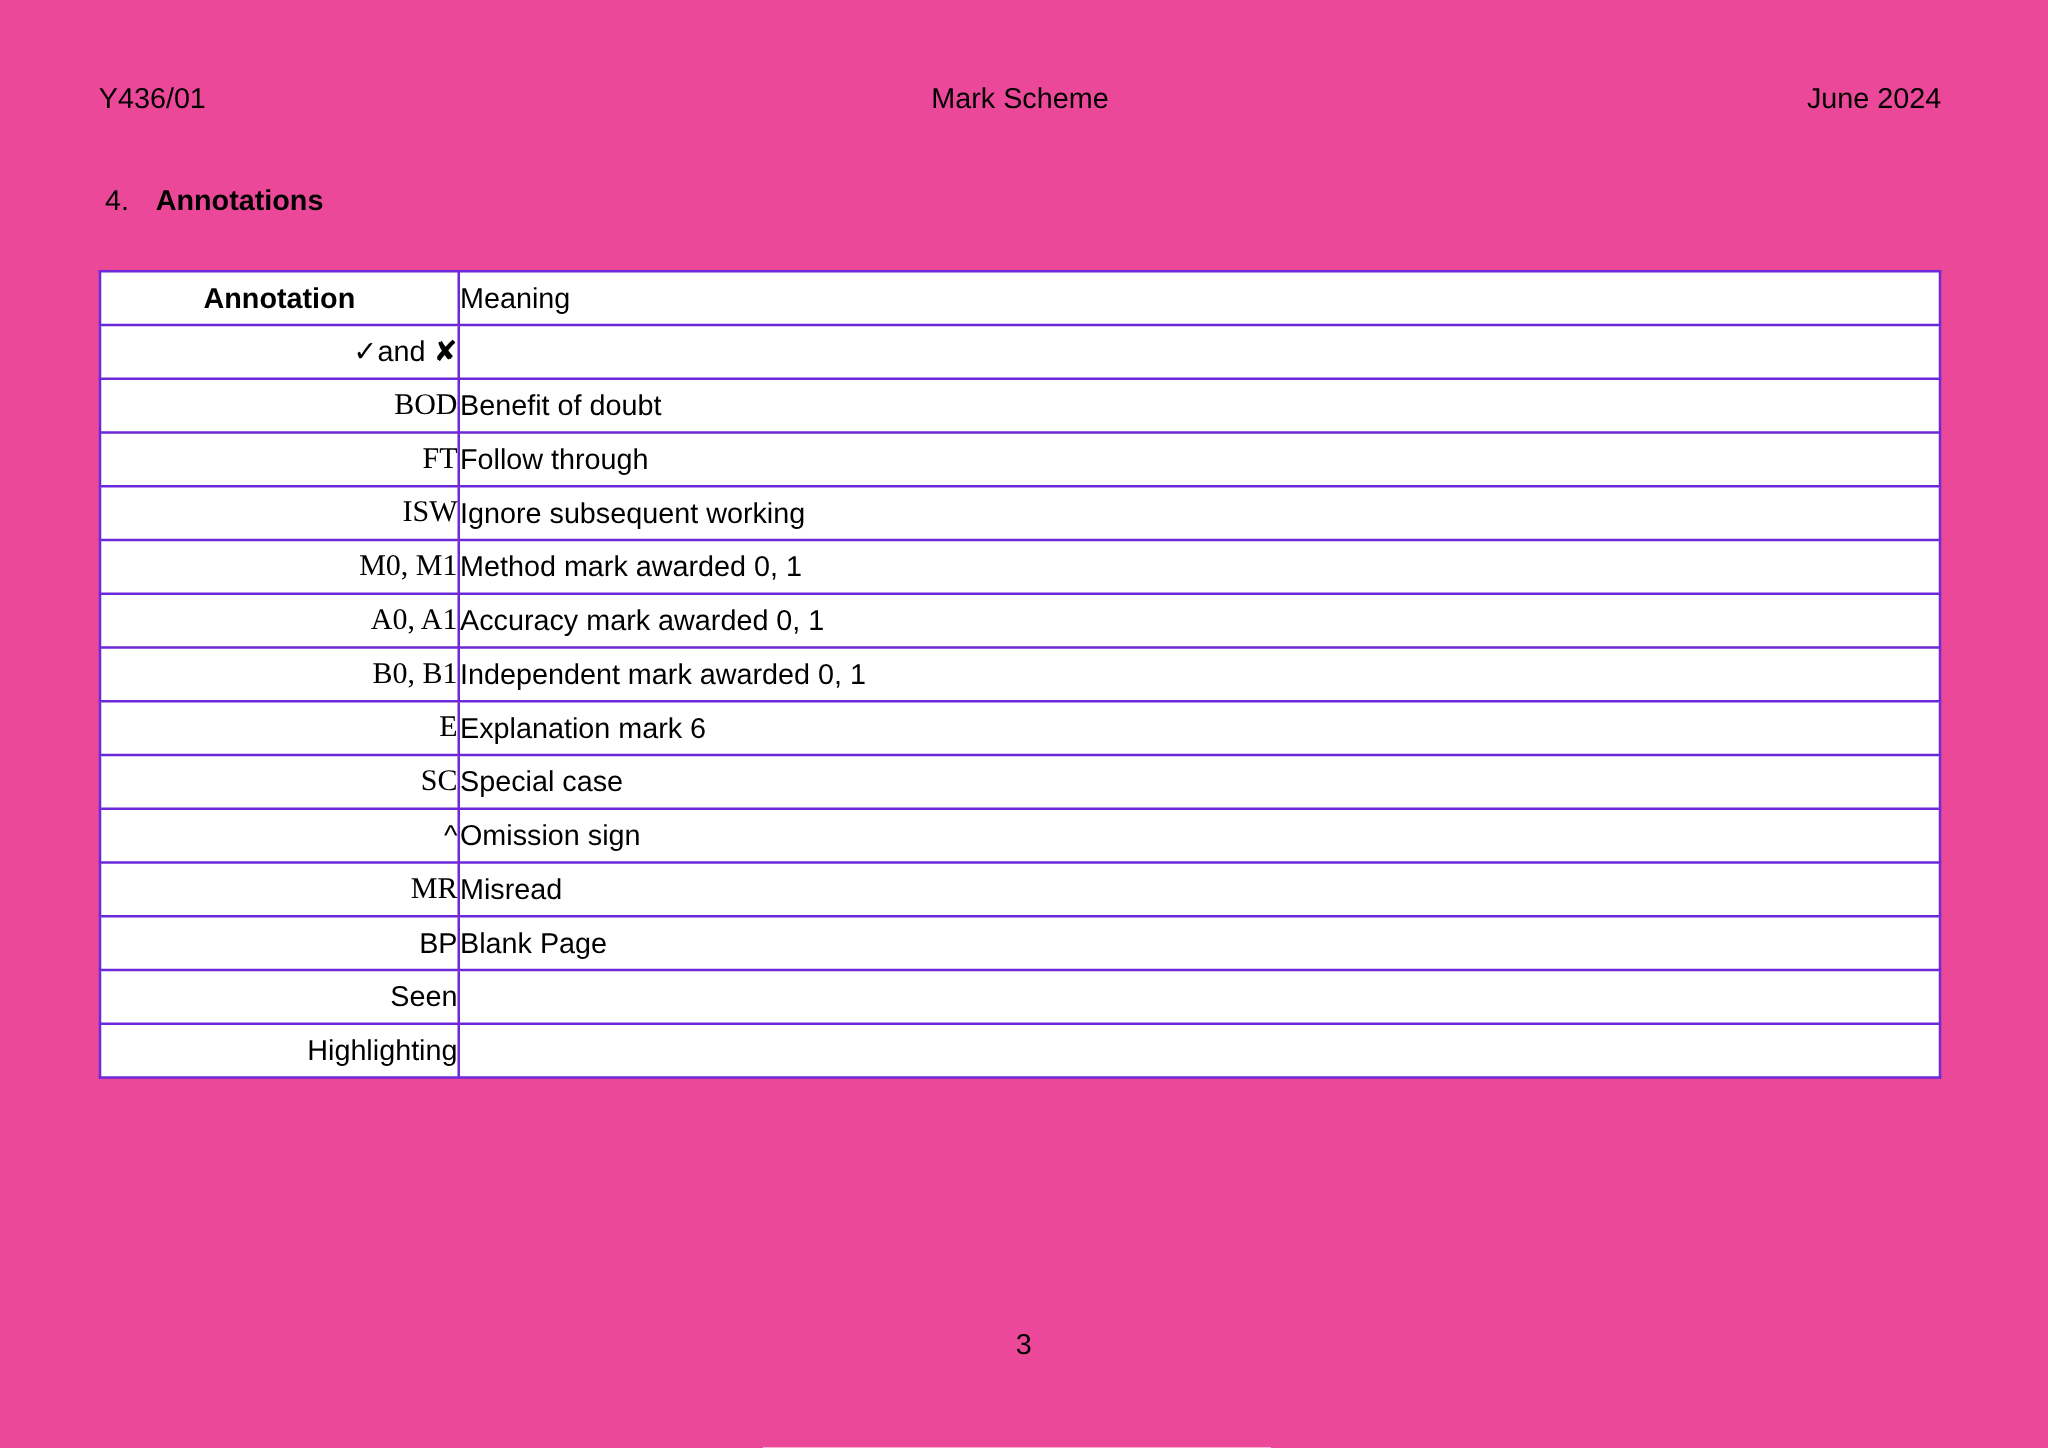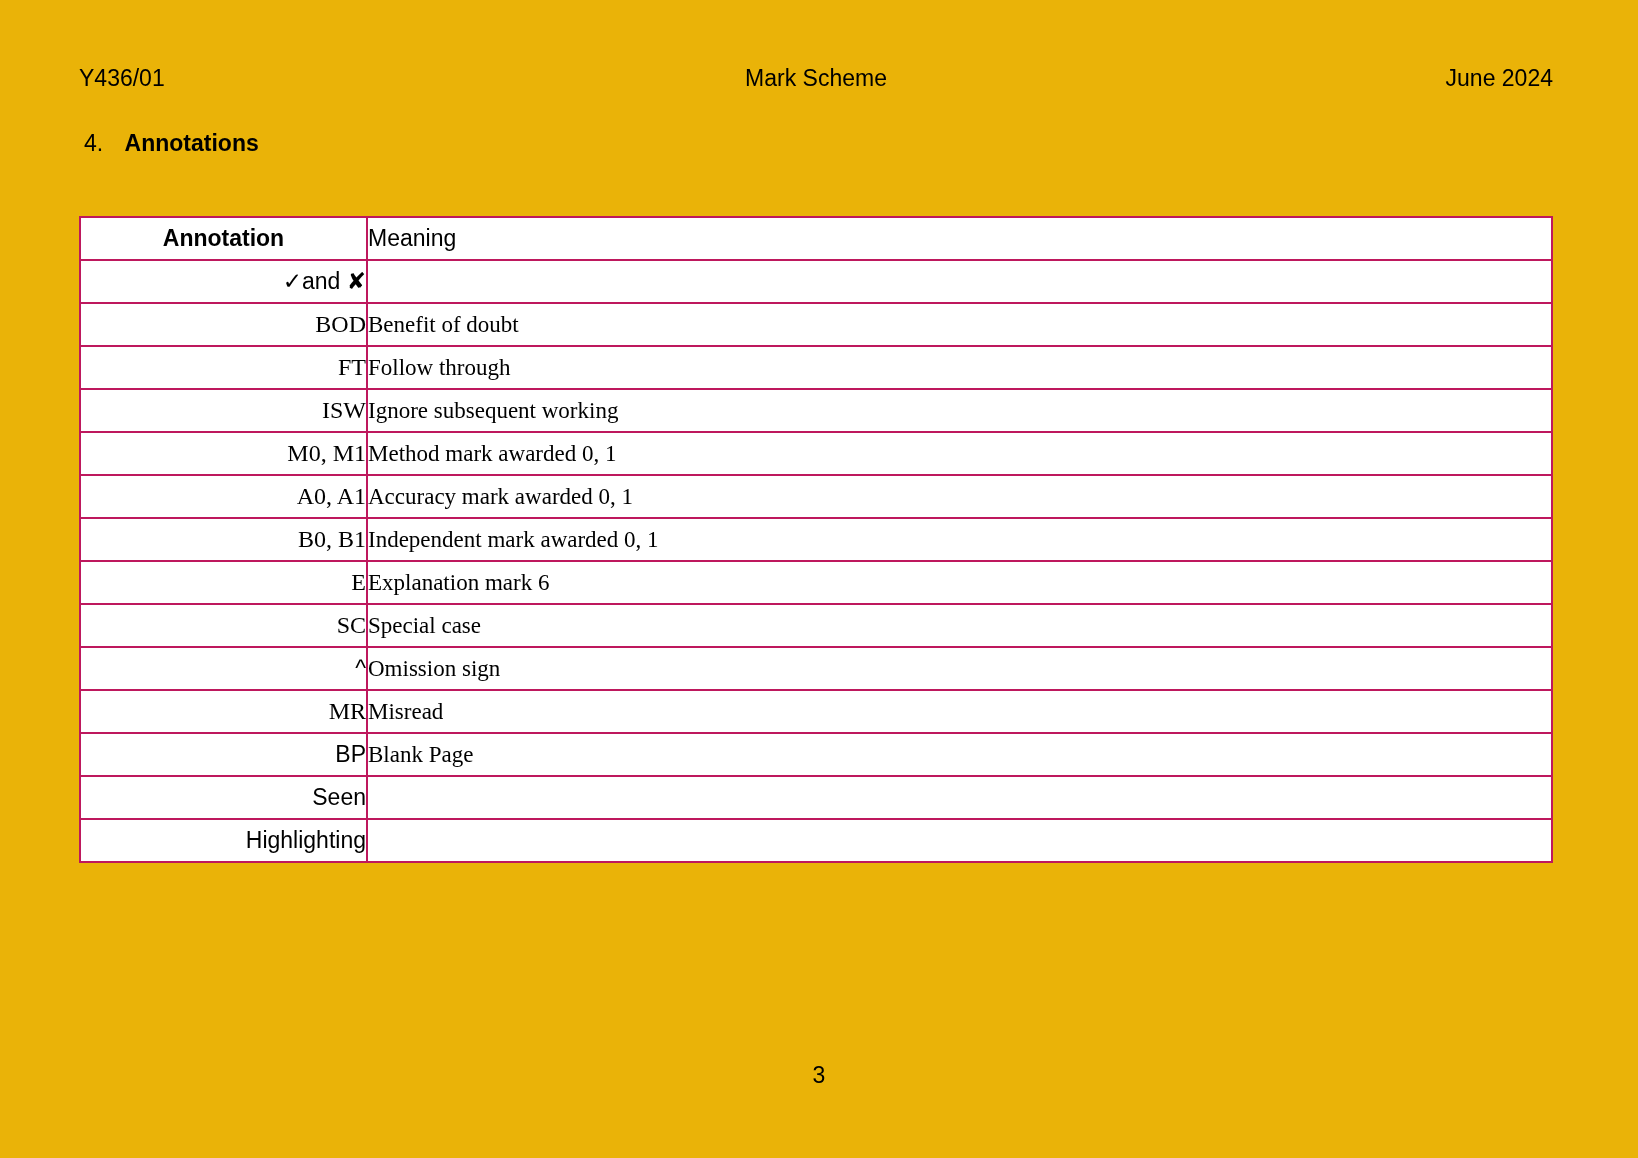--- a/index.html
+++ b/index.html
@@ -4,21 +4,21 @@
 <style>
   html, body {
     margin: 0;
     padding: 0;
     background: #ffffff;
   }
   .page {
     position: relative;
     width: 1638px;
     height: 1158px;
-    background: #eab308;
+    background: #ec4899;
     color: #000000;
     font-family: "Liberation Sans", "DejaVu Sans", sans-serif;
     overflow: hidden;
   }
   
   .doc-header {
     position: absolute;
     top: 64px;
     left: 79px;
     right: 85px;
@@ -27,21 +27,21 @@
     font-size: 23px;
     line-height: 28px;
   }
   .doc-header .h-left  { flex: 1; text-align: left; }
   .doc-header .h-center{ flex: 1; text-align: center; }
   .doc-header .h-right { flex: 1; text-align: right; }
 
   
   .section-heading {
     position: absolute;
-    top: 129px;
+    top: 146px;
     left: 84px;
     font-size: 23px;
     line-height: 28px;
   }
   .section-heading .sec-num { font-weight: normal; }
   .section-heading .sec-title { font-weight: bold; margin-left: 15px; }
 
   
   .ann-table-wrap {
     position: absolute;
@@ -50,21 +50,21 @@
   }
   table.ann-table {
     border-collapse: collapse;
     table-layout: fixed;
     width: 1474px;
     height: 623px;
   }
   table.ann-table col.c1 { width: 287px; }
   table.ann-table th,
   table.ann-table td {
-    border: 2px solid #be185d;
+    border: 2px solid #6d28d9;
     padding: 0;
     height: 41px;
     vertical-align: middle;
     background: #ffffff;
   }
   th.ann-head {
     font-family: "Liberation Sans", "DejaVu Sans", sans-serif;
     font-weight: bold;
     font-size: 23px;
     text-align: center;
@@ -82,21 +82,21 @@
   td.ann-cell.serif {
     font-family: "Liberation Serif", "DejaVu Serif", serif;
     font-size: 24px;
     padding-left: 36px;
   }
   td.ann-cell.sans {
     font-family: "Liberation Sans", "DejaVu Sans", sans-serif;
     font-size: 23px;
   }
   td.meaning-cell {
-    font-family: Liberation Serif, serif;
+    font-family: Liberation Sans, sans-serif;
     font-size: 23px;
     text-align: left;
     padding-left: 11px;
   }
 
   
   .page-footer {
     position: absolute;
     top: 1062px;
     left: 0;

